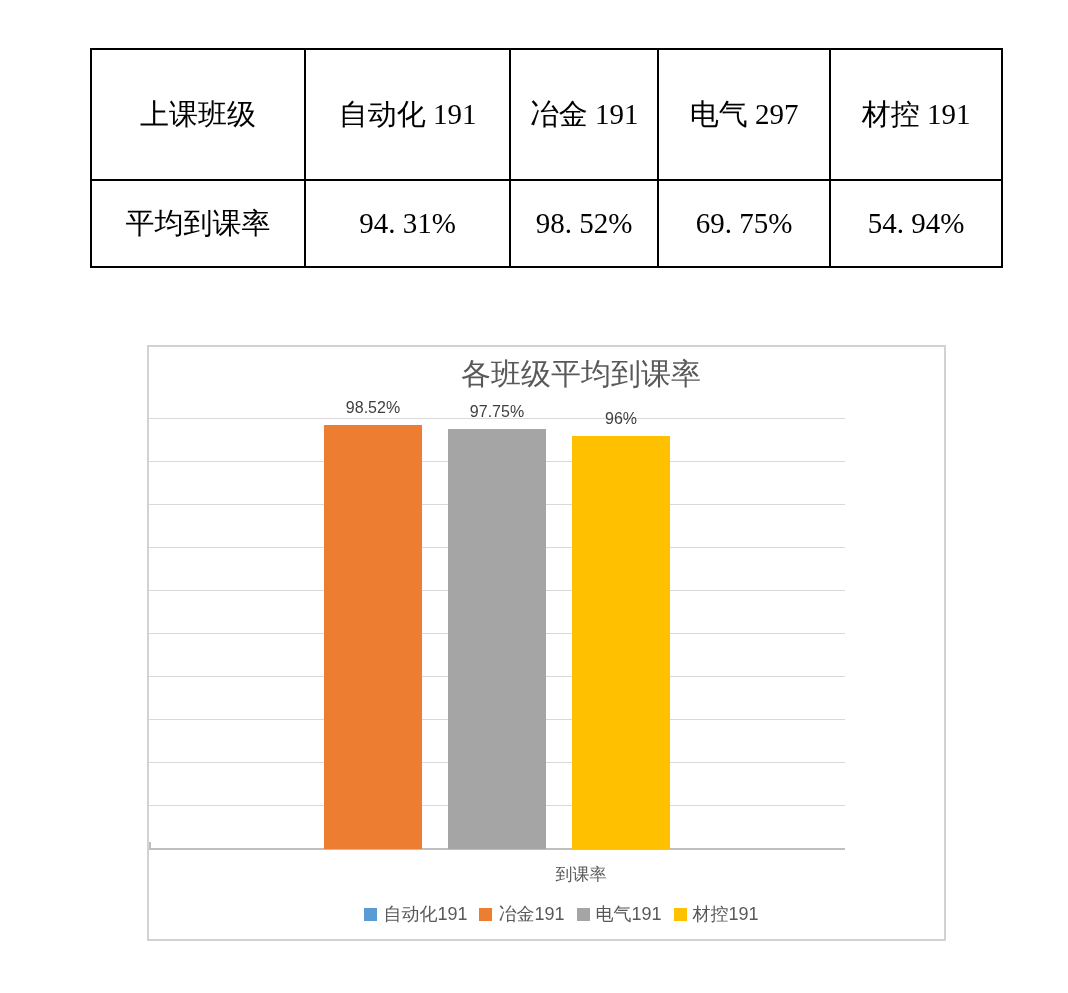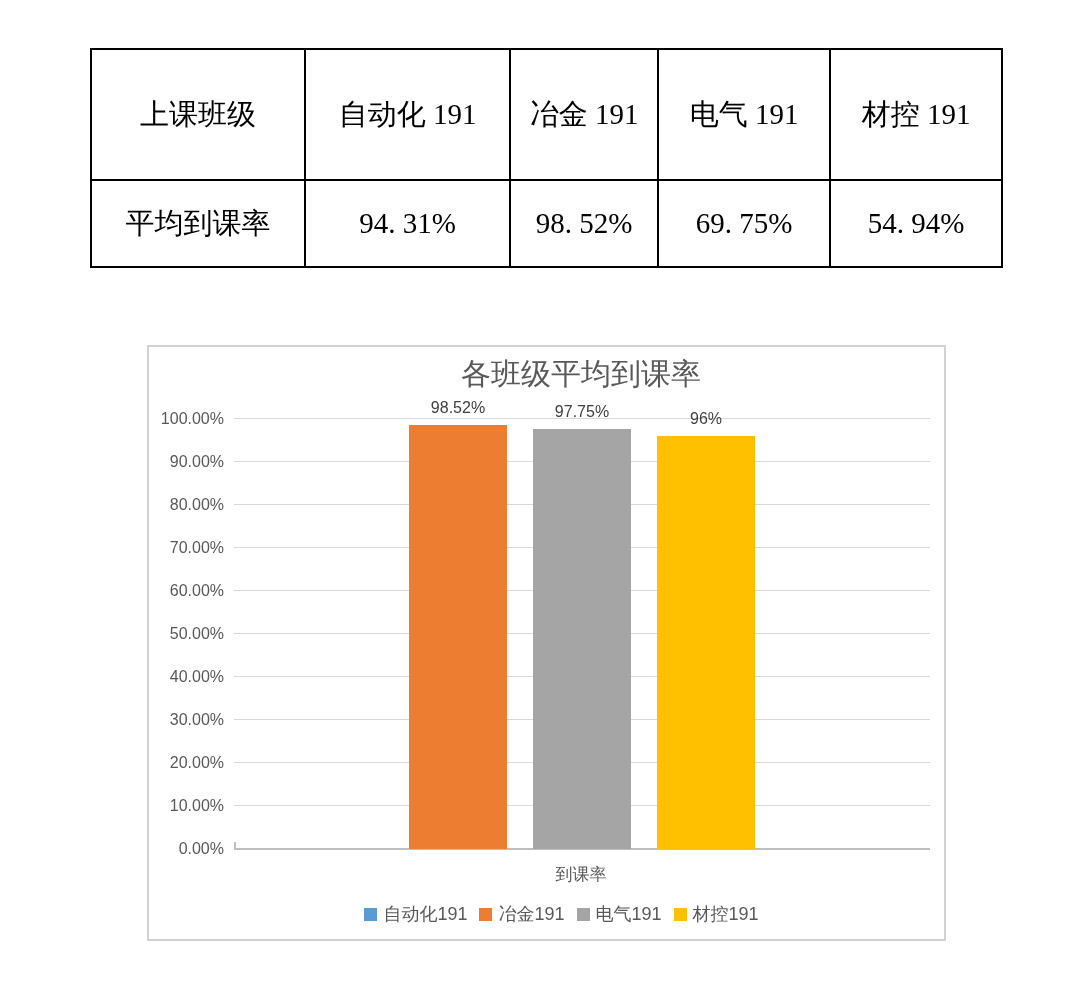--- a/index.html
+++ b/index.html
@@ -56,50 +56,37 @@
         <col style="width:205px">
         <col style="width:148px">
       <col style="width:172px">
         <col style="width:172px">
     </colgroup>
     <tbody>
       <tr class="r1">
         <td>上课班级</td>
         <td>自动化 191</td>
         <td>冶金 191</td>
-        <td>电气 191</td>
+        <td>电气 297</td>
         <td>材控 191</td>
       </tr>
       <tr class="r2">
         <td>平均到课率</td>
         <td>94. 31%</td>
         <td>98. 52%</td>
         <td>69. 75%</td>
         <td>54. 94%</td>
       </tr>
     </tbody>
   </table>
 
   <div class="chart">
     <div class="chart-title">各班级平均到课率</div>
 
     <div class="chart-body">
-      <div class="y-axis">
-        <div class="ytick" style="--p:10">100.00%</div>
-        <div class="ytick" style="--p:9">90.00%</div>
-        <div class="ytick" style="--p:8">80.00%</div>
-        <div class="ytick" style="--p:7">70.00%</div>
-        <div class="ytick" style="--p:6">60.00%</div>
-        <div class="ytick" style="--p:5">50.00%</div>
-        <div class="ytick" style="--p:4">40.00%</div>
-        <div class="ytick" style="--p:3">30.00%</div>
-        <div class="ytick" style="--p:2">20.00%</div>
-        <div class="ytick" style="--p:1">10.00%</div>
-        <div class="ytick" style="--p:0">0.00%</div>
-      </div>
 
       <div class="plot">
         <div class="gridline" style="--p:10"></div>
         <div class="gridline" style="--p:9"></div>
         <div class="gridline" style="--p:8"></div>
         <div class="gridline" style="--p:7"></div>
         <div class="gridline" style="--p:6"></div>
         <div class="gridline" style="--p:5"></div>
         <div class="gridline" style="--p:4"></div>
         <div class="gridline" style="--p:3"></div>

